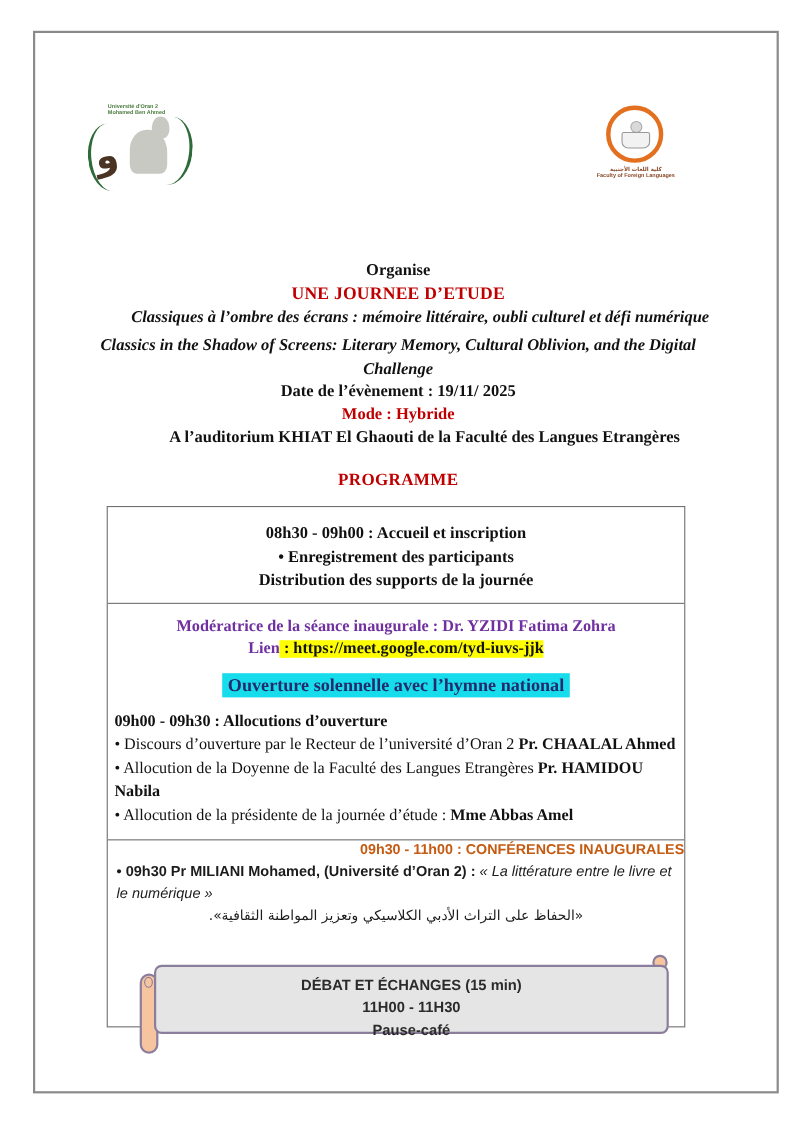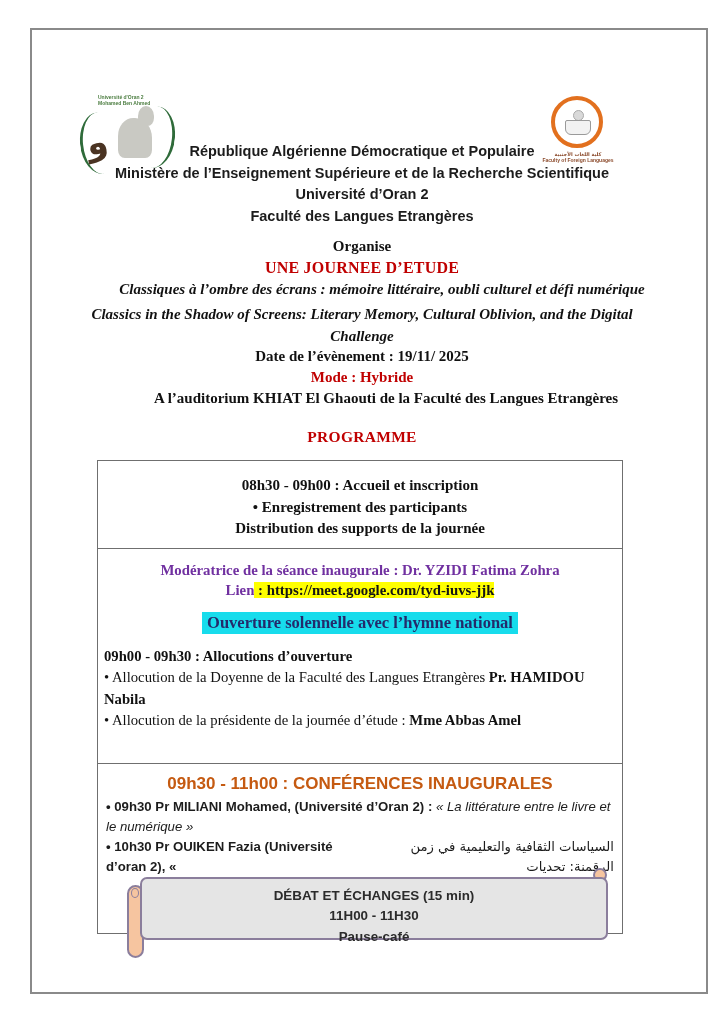--- a/index.html
+++ b/index.html
@@ -38,21 +38,21 @@
   .moder{margin-top:13px;text-align:center;font-size:14.8px;font-weight:bold;color:#7030A0;}
   .lienline{margin-top:3px;text-align:center;font-size:14.8px;font-weight:bold;}
   .lien-label{color:#7030A0;}
   .hl-yellow{background:#FFFF00;color:#141414;}
   .meet-link{color:#141414;cursor:pointer;}
   .ouvert{margin-top:13px;text-align:center;}
   .hl-cyan{display:inline-block;background:#17DCEC;color:#242A6B;
            font-size:16.5px;font-weight:bold;padding:1px 5px;}
   .allocs{margin-top:12px;padding:0 6px;font-size:14.7px;line-height:21.3px;}
   .prow3{height:182px;font-family:"Liberation Sans","DejaVu Sans",sans-serif;}
-  .confhead{margin-top:10px;text-align:center;font-size:17px;font-weight:bold;color:#C55A11;}
+  .confhead{text-align:right;font-size:13px;font-weight:bold;color:#C55A11;}
   .confbody{padding:3px 8px 0 8px;font-size:13.2px;line-height:20px;color:#1c1c1c;}
   .conf2line{display:flex;justify-content:space-between;align-items:baseline;}
   .ar2{ text-align:center;font-size:12.6px;}
 
   
   .banner-body{position:absolute;left:140px;top:877px;width:468px;height:63px;
      background:#e5e5e5;border:2px solid #8B7E9C;border-radius:7px;box-sizing:border-box;
      z-index:5;text-align:center;font-family:"Liberation Sans","DejaVu Sans",sans-serif;
      font-weight:bold;font-size:13.4px;color:#2b2b2b;line-height:20.4px;padding-top:7px;}
   .banner-curl-left{position:absolute;left:127px;top:885px;width:17px;height:73px;
@@ -107,26 +107,20 @@
   <div class="logo-right">
     <div class="lr-ring"></div>
     <div class="lr-figure"></div>
     <div class="lr-book"></div>
     <div class="lr-cap">
       <div class="arabic">كلية اللغات الأجنبية</div>
       <div>Faculty of Foreign Languages</div>
     </div>
   </div>
 
-  <div class="abs ctr hdr">
-    <div>République Algérienne Démocratique et Populaire</div>
-    <div>Ministère de l’Enseignement Supérieure et de la Recherche Scientifique</div>
-    <div>Université d’Oran 2</div>
-    <div>Faculté des Langues Etrangères</div>
-  </div>
 
   <div class="abs ctr organise">Organise</div>
   <div class="abs ctr jtitle">UNE JOURNEE D’ETUDE</div>
   <div class="abs ctr subfr">Classiques à l’ombre des écrans : mémoire littéraire, oubli culturel et défi numérique</div>
   <div class="abs ctr suben">
     <span>Classics in the Shadow of Screens: Literary Memory, Cultural Oblivion, and the Digital Challenge</span>
   </div>
   <div class="abs ctr dline">Date de l’évènement : 19/11/ 2025</div>
   <div class="abs ctr mline">Mode : Hybride</div>
   <div class="abs ctr vline">A l’auditorium KHIAT El Ghaouti de la Faculté des Langues Etrangères</div>
@@ -143,33 +137,30 @@
     <div class="prow prow2">
       <div class="moder">Modératrice de la séance inaugurale : Dr. YZIDI Fatima Zohra</div>
       <div class="lienline">
         <span class="lien-label">Lien</span><span class="hl-yellow"><span> : </span><a class="meet-link">https://meet.google.com/tyd-iuvs-jjk</a></span>
       </div>
       <div class="ouvert">
         <span class="hl-cyan">Ouverture solennelle avec l’hymne national</span>
       </div>
       <div class="allocs">
         <div class="b">09h00 - 09h30 : Allocutions d’ouverture</div>
+        <div><span>• Discours d’ouverture par le Recteur de l’université d’Oran 2 </span><span class="b">Pr. CHAALAL Ahmed</span></div>
         <div><span>• Allocution de la Doyenne de la Faculté des Langues Etrangères </span><span class="b">Pr. HAMIDOU Nabila</span></div>
         <div><span>• Allocution de la présidente de la journée d’étude : </span><span class="b">Mme Abbas Amel</span></div>
       </div>
     </div>
 
     <div class="prow prow3">
       <div class="confhead">09h30 - 11h00 : CONFÉRENCES INAUGURALES</div>
       <div class="confbody">
         <div><span class="b">• 09h30 Pr MILIANI Mohamed, (Université d’Oran 2) : </span><span class="i">« La littérature entre le livre et le numérique »</span></div>
-        <div class="conf2line">
-            <span class="b">• 10h30 Pr OUIKEN Fazia (Université d’oran 2), «</span>
-            <span class="arabic">السياسات الثقافية والتعليمية في زمن الرقمنة: تحديات</span>
-          </div>
         <div class="ar2 arabic">«الحفاظ على التراث الأدبي الكلاسيكي وتعزيز المواطنة الثقافية».</div>
       </div>
     </div>
   </div>
 
   <div class="banner-curl-left"></div>
   <div class="banner-curl-left-dot"></div>
   <div class="banner-curl-right"></div>
   <div class="banner-body">
     <div>DÉBAT ET ÉCHANGES (15 min)</div>

